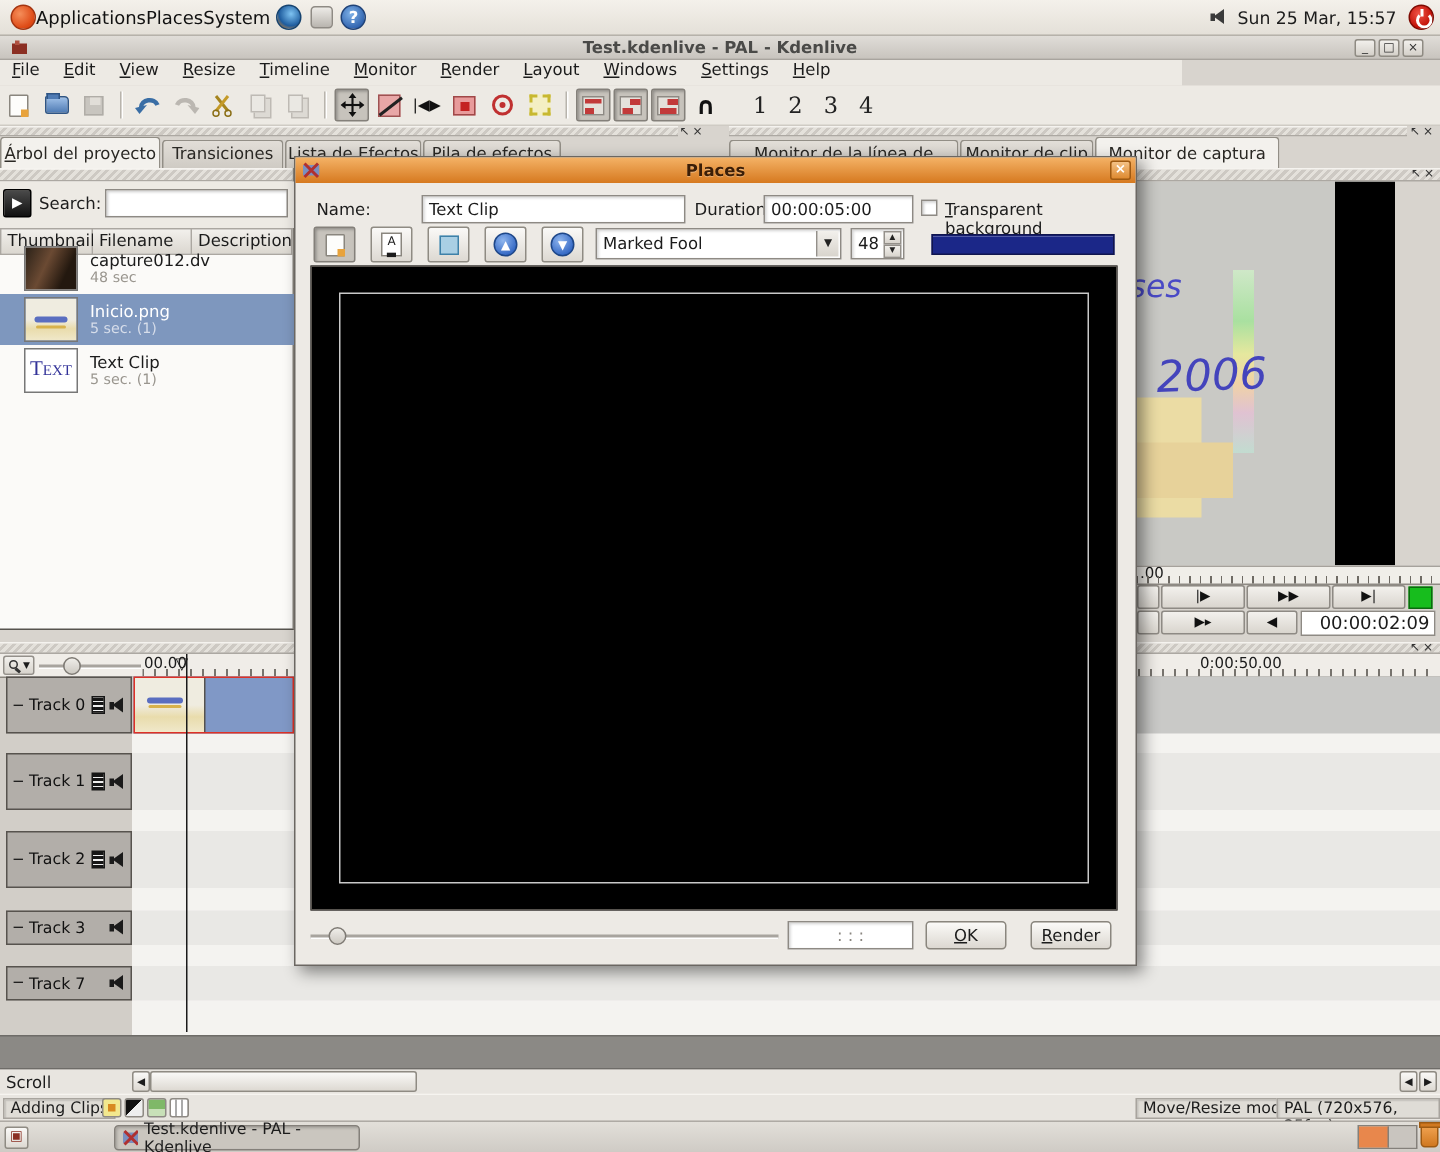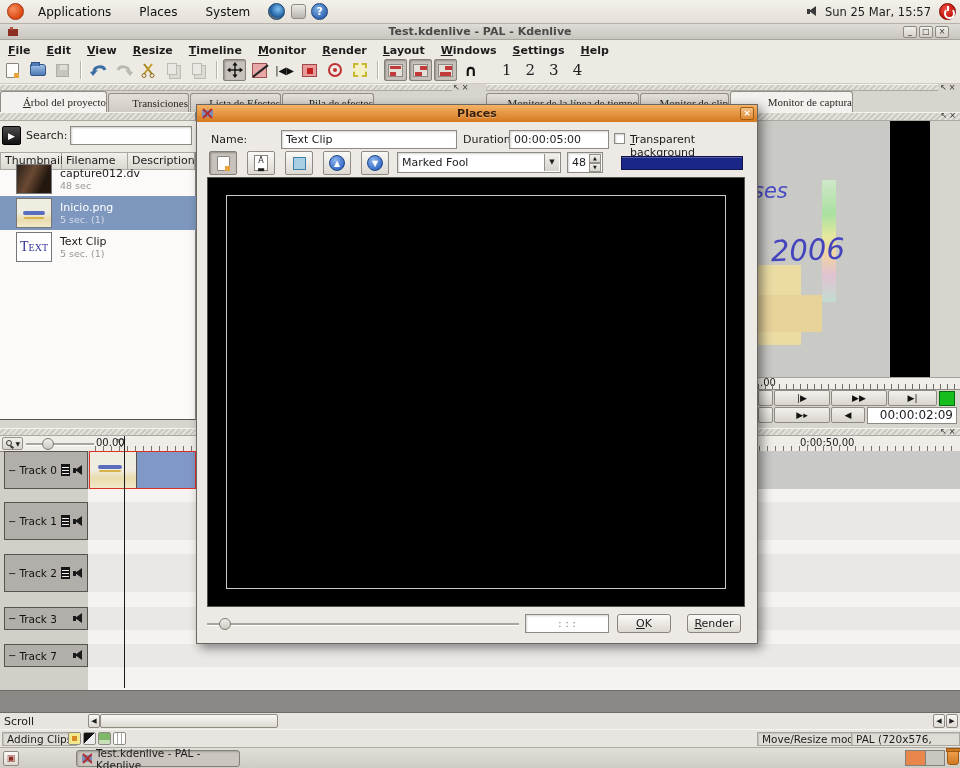--- a/index.html
+++ b/index.html
@@ -10,38 +10,38 @@
   .mn::first-letter { text-decoration:underline; }
 
   .raised { background:linear-gradient(#FAF9F7,#DDD9D2); border:1px solid #8F8B83; border-radius:2px; }
   .pressed { background:#C7C3BC; border:1px solid #84807A; border-radius:2px; box-shadow:inset 1px 1px 2px rgba(0,0,0,.28); }
   .sunken { background:#fff; border:1px solid #8E8A84; box-shadow:inset 1px 1px 2px rgba(0,0,0,.2); }
   .hatch { background:repeating-linear-gradient(135deg,#E4E1DB 0 2px,#CDC9C3 2px 4px); border-top:1px solid #F5F3EF; border-bottom:1px solid #ACA8A2; }
   .dockctl { font-size:8px; color:#333; letter-spacing:2px; line-height:8px; }
 
   
   .gpanel { left:0; top:0; width:960px; height:24px; background:linear-gradient(#F4F1EB,#E4E0D8); border-bottom:1px solid #B6B2AA; display:flex; align-items:center; }
-  .gpanel .mitem { padding:0 14px; font-size:12px; color:#111; }
+  .gpanel .mitem { padding:0 0; font-size:12px; color:#111; }
   .circle-icon { width:17px; height:17px; border-radius:50%; display:inline-block; }
   .ubuntu { background:radial-gradient(circle at 35% 35%, #F58E5A, #DD4814 70%); border:1px solid #A33410; margin-left:7px; }
   .ffx { background:radial-gradient(circle at 60% 35%, #7EC3F2, #1E5C9E 60%, #E88A1F 95%); border:1px solid #16436F; }
   .camico { width:15px; height:15px; border-radius:3px; background:linear-gradient(#EDEBE7,#B9B5AF); border:1px solid #8E8A84; }
   .helpico { background:radial-gradient(circle at 40% 35%, #7FB2E8, #2F62AE 75%); border:1px solid #1F4277; color:#fff; font-weight:bold; font-size:11px; text-align:center; line-height:16px; }
   .power { width:17px; height:17px; border-radius:50%; background:radial-gradient(circle at 40% 35%, #F05548, #C00E04 70%); border:1px solid #7E0A02; position:relative; }
   .power::before { content:""; position:absolute; left:4px; top:4px; width:7px; height:7px; border:2px solid #fff; border-top-color:transparent; border-radius:50%; }
   .power::after { content:""; position:absolute; left:7px; top:2px; width:2px; height:5px; background:#fff; }
   .spk { position:relative; width:12px; height:11px; display:inline-block; }
   .spk::before { content:""; position:absolute; left:0; top:3px; width:3px; height:5px; background:#3a3a3a; }
   .spk::after { content:""; position:absolute; left:2px; top:0; border-top:5.5px solid transparent; border-bottom:5.5px solid transparent; border-right:7px solid #3a3a3a; }
 
   
   .wtitle { left:0; top:24px; width:960px; height:16px; background:linear-gradient(#E0DDD8,#C8C4BE); border-bottom:1px solid #A8A49E; }
   .wtitle .ttext { position:absolute; left:0; right:0; top:1px; text-align:center; font-weight:bold; color:#4A4A48; font-size:11px; }
   .wbtn { position:absolute; top:2px; width:14px; height:12px; background:linear-gradient(#F2F0EC,#D4D0C9); border:1px solid #8F8B83; border-radius:2px; font-size:8px; line-height:10px; text-align:center; color:#333; }
-  .menubar { left:0; top:40px; width:960px; height:17px; background:#EDEAE4; display:flex; align-items:flex-end;font-weight:bold; }
+  .menubar { left:0; top:40px; width:788px; height:17px; background:#EDEAE4; display:flex; align-items:flex-start; }
   .menubar .menu-item { padding:0 8px; }
   .toolbar { left:0; top:57px; width:960px; height:27px; background:#EDEAE4; border-bottom:1px solid #CFCBC4; display:flex; align-items:center; }
   .tbtn { width:23px; height:22px; margin:0 1px; display:flex; align-items:center; justify-content:center; border-radius:2px; }
   .tsep { width:1px; height:18px; background:#B8B4AC; margin:0 5px; box-shadow:1px 0 0 #fff; }
   .tb-num { font-family:"DejaVu Serif","Liberation Serif",serif; font-size:15px; color:#222; margin:0 7px; }
   .page-ico { width:13px; height:15px; background:#FDFDFB; border:1px solid #8A867E; border-radius:1px; position:relative; }
   .page-ico::after { content:""; position:absolute; right:-1px; bottom:-1px; width:5px; height:5px; background:#E8A33C; }
   .folder-ico { width:16px; height:12px; background:linear-gradient(#9FC0E8,#4F7BB4); border:1px solid #2F5584; border-radius:1px 3px 2px 2px; position:relative; }
   .folder-ico::before { content:""; position:absolute; left:0; top:-3px; width:7px; height:3px; background:#4F7BB4; border:1px solid #2F5584; border-bottom:none; }
   .floppy { width:13px; height:13px; background:#ABA7A1; border:1px solid #807C76; position:relative; }
@@ -53,21 +53,21 @@
   .recrect::after { content:""; position:absolute; left:4px; top:3px; width:6px; height:6px; background:#C42222; }
   .reccirc { width:14px; height:14px; border:2px solid #C03030; border-radius:50%; position:relative; }
   .reccirc::after { content:""; position:absolute; left:3px; top:3px; width:4px; height:4px; background:#C03030; border-radius:50%; }
   .marquee { width:14px; height:14px; border:2px dashed #C8B830; background:#F4EFC4; }
   .tlmini { width:15px; height:13px; background:#E4E1DB; border:1px solid #8E8A84; position:relative; }
   .tlmini i { position:absolute; background:#C23A3A; }
   .snap { font-weight:bold; font-size:16px; color:#111; }
 
   
   .tabstrip { left:0; top:91px; width:960px; height:21px; background:#D8D4CE; }
-  .tab { position:absolute; top:2px; height:19px; background:linear-gradient(#E2DED8,#CFCBC4); border:1px solid #928E86; border-bottom:none; border-radius:3px 3px 0 0; text-align:right; line-height:18px; color:#2A2824;font-family:Liberation Serif, serif; }
+  .tab { position:absolute; top:2px; height:19px; background:linear-gradient(#E2DED8,#CFCBC4); border:1px solid #928E86; border-bottom:none; border-radius:3px 3px 0 0; text-align:center; line-height:18px; color:#2A2824; }
   .tab.active { top:0; height:21px; background:#F3F1ED; z-index:4; line-height:21px; }
 
   
   .ptree { left:0; top:112px; width:196px; height:308px; background:#FBFAF8; border-right:1px solid #8A867E; border-bottom:1px solid #57534E; }
   .pt-search { position:absolute; left:0; top:9px; width:196px; height:31px; background:#EDEAE4; }
   .pt-clear { position:absolute; left:2px; top:5px; width:19px; height:19px; background:linear-gradient(#4A4A4A,#111); border:1px solid #000; border-radius:2px; color:#fff; font-size:9px; text-align:center; line-height:18px; }
   .pt-cols { position:absolute; left:0; top:40px; width:196px; height:18px; display:flex; }
   .pt-col { background:linear-gradient(#F2F0EC,#DBD7D0); border:1px solid #ABA7A1; border-left:none; padding-left:4px; line-height:16px; }
   .pt-row { position:absolute; left:0; width:196px; height:34px; display:flex; align-items:center; }
   .pt-row.sel { background:#7E97BE; color:#fff; }

